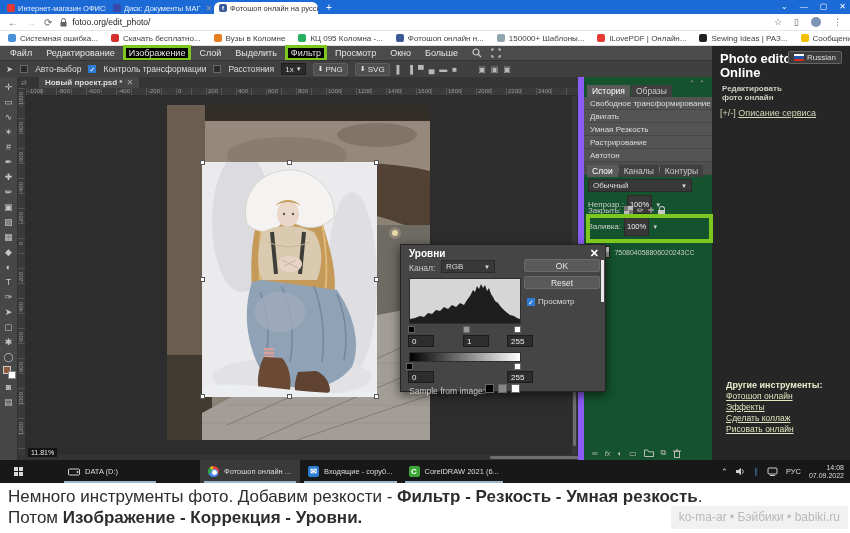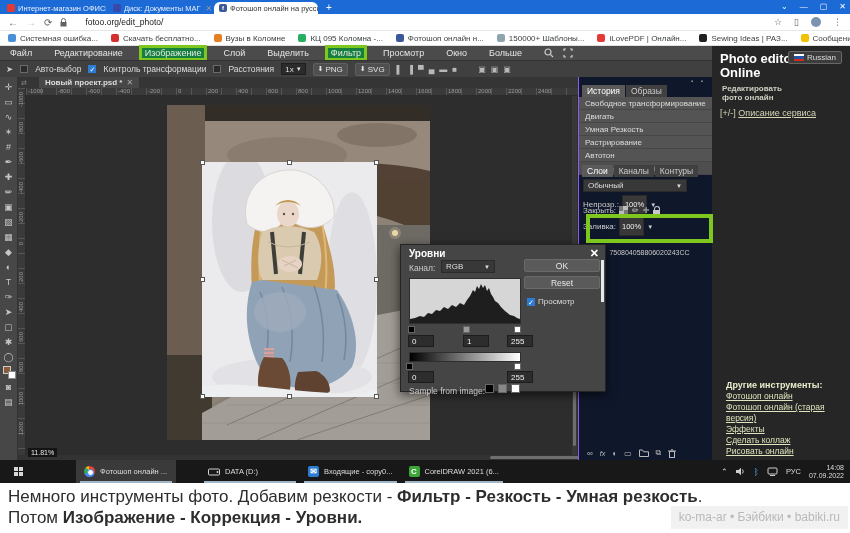--- a/index.html
+++ b/index.html
@@ -13,31 +13,31 @@
   .btab{height:12px;margin-left:2px;display:flex;align-items:center;gap:3px;padding:0 5px;
     border-radius:6px 6px 0 0;font-size:7.5px;color:#e8eefb;max-width:104px;white-space:nowrap;overflow:hidden}
   .btab.active{background:#fff;color:#333}
   .fav{width:8px;height:8px;border-radius:2px;flex:0 0 auto;color:#fff;font-size:6px;line-height:8px;text-align:center;font-weight:bold}
   .tabx{color:#999;font-size:8px;margin-left:2px}
   .newtab{color:#fff;font-size:10px;margin-left:8px;line-height:12px}
   .winctl{position:absolute;right:4px;top:0;height:13px;display:flex;gap:12px;color:#fff;font-size:8px;align-items:center}
   .addressbar{left:0;top:14px;width:850px;height:17px;background:#fff;display:flex;align-items:center;gap:8px;padding:0 8px;border-bottom:1px solid #e7e7e7}
   .navic{color:#5f6368;font-size:10px}
   .navic.dim{color:#c3c6ca}
-  .urlbox{display:flex;align-items:center;gap:18px;background:#fff;height:13px;flex:0 1 auto;font-size:8.5px;color:#202124}
+  .urlbox{display:flex;align-items:center;gap:5px;background:#fff;height:13px;flex:0 1 auto;font-size:8.5px;color:#202124}
   .baricons{margin-left:auto;display:flex;gap:12px;color:#5f6368;font-size:9px;align-items:center}
   .avatar{width:10px;height:10px;border-radius:50%;background:#7d93b2}
   .bookmarks{left:0;top:31px;width:850px;height:15px;background:#fff;display:flex;align-items:center;gap:13px;padding:0 8px;border-bottom:1px solid #e0e0e0;overflow:hidden}
   .bm{display:flex;align-items:center;gap:4px;font-size:8px;color:#3c4043;white-space:nowrap}
   .bm .fav{border-radius:2px}
 
   
-  .menubar{left:0;top:46px;width:712px;height:14px;background:#4b4b4b;display:flex;align-items:center;gap:10px;padding:0 4px}
+  .menubar{left:0;top:46px;width:712px;height:14px;background:#4b4b4b;display:flex;align-items:center;gap:2px;padding:0 4px}
   .mitem{color:#e6e6e6;font-size:9px;padding:1px 6px;white-space:nowrap}
-  .mitem.hl{border:3px solid #7dc71f;padding:0 3px;background:#15803d}
+  .mitem.hl{border:3px solid #7dc71f;padding:0 3px;background:#000000}
   .mbicons{display:flex;gap:9px;margin-left:6px;color:#cfcfcf}
   .optionsbar{left:0;top:60px;width:712px;height:17px;background:#404040;border-top:1px solid #343434;
     display:flex;align-items:center;gap:7px;padding:0 6px;color:#ddd;font-size:8.5px;white-space:nowrap}
   .cb{width:8px;height:8px;background:#2b2b2b;border:1px solid #6a6a6a;flex:0 0 auto}
   .cb.on{background:#2d7cd4;border-color:#2d7cd4;color:#fff;font-size:7px;line-height:8px;text-align:center}
   .obox{background:#2b2b2b;border:1px solid #1f1f1f;height:12px;padding:0 3px;display:flex;align-items:center;gap:2px;font-size:8px}
   .obtn{background:#4f4f4f;border:1px solid #5f5f5f;border-radius:2px;height:13px;padding:0 4px;display:flex;align-items:center;gap:2px;font-size:8px;color:#e2e2e2}
   .oicons{display:flex;gap:5px;color:#b8b8b8;font-size:8px}
   .docbar{left:18px;top:77px;width:560px;height:11px;background:#353535;display:flex;align-items:center}
   .doctab{background:#474747;height:11px;display:flex;align-items:center;gap:4px;padding:0 6px;margin-left:12px;font-size:8px;color:#ddd;font-weight:bold}
@@ -62,21 +62,21 @@
   .canvas{left:26px;top:96px;width:552px;height:359px;background:#2d2d2d;overflow:hidden}
   .hscroll{left:18px;top:455px;width:560px;height:5px;background:#333}
   .hthumb{position:absolute;left:472px;top:1px;width:145px;height:3px;background:#6e6e6e;border-radius:2px}
   .vscroll{position:absolute;right:1px;top:0;width:5px;height:359px;background:#383838}
   .vthumb{position:absolute;left:1px;top:180px;width:3px;height:170px;background:#6e6e6e;border-radius:2px}
   .zoombox{left:28px;top:448px;background:#141414;color:#e8e8e8;font-size:7px;padding:1px 3px;z-index:5}
 
   .handle{position:absolute;width:5px;height:5px;background:#fff;border:1px solid #555;z-index:12}
 
   
-  .panels{left:578px;top:77px;width:134px;height:383px;background:#0f172a;border-left:1px solid #8b5cf6}
+  .panels{left:578px;top:77px;width:134px;height:383px;background:#14532d;border-left:6px solid #8b5cf6}
   .pdots{position:absolute;top:1px;right:6px;color:#999;font-size:6px;letter-spacing:3px}
   .ptabs{position:absolute;left:0;width:134px;height:12px;display:flex;align-items:flex-end;gap:1px;padding-left:3px;font-size:8.5px;color:#ccc}
   .ptab{padding:1px 5px;background:#404040}
   .ptab.on{background:#5a5a5a;color:#fff}
   .hrow{position:absolute;left:0;width:134px;height:13px;background:#545454;border-bottom:1px solid #464646;
     font-size:8px;color:#ddd;line-height:13px;padding-left:6px;white-space:nowrap;overflow:hidden}
   .hrow.dim{color:#8d8d8d;background:#4e4e4e}
   .selbox{position:absolute;background:#383838;border:1px solid #2a2a2a;height:13px;display:flex;align-items:center;
     font-size:8px;color:#ddd;padding:0 4px;justify-content:space-between}
   .prow{position:absolute;font-size:8px;color:#ccc;display:flex;align-items:center;gap:3px;white-space:nowrap}
@@ -506,21 +506,20 @@
       <span>Russian</span>
     </div>
     <div class="sbsub">Редактировать фото онлайн</div>
     <div class="sbdesc">
       <span>[+/-]</span>
       <a href="#">Описание сервиса</a>
     </div>
     <div class="sbtools">
       <div class="tt">Другие инструменты:</div>
       <a href="#">Фотошоп онлайн</a>
-      <a href="#">Фотошоп онлайн (старая версия)</a>
       <a href="#">Эффекты</a>
       <a href="#">Сделать коллаж</a>
       <a href="#">Рисовать онлайн</a>
     </div>
   </div>
 
   <div class="abs dialog">
     <div class="dtitle">Уровни</div>
     <div class="dclose">✕</div>
     <div class="dscroll"></div>
@@ -566,31 +565,31 @@
 
   <div class="abs taskbar">
     <div class="startbtn">
         <span class="winlogo">
           <i></i>
           <i></i>
           <i></i>
           <i></i>
         </span>
       </div>
-    <div class="tbtn active" style="margin-left:40px">
-      <span class="chromeico"></span>
-      <span>Фотошоп онлайн ...</span>
-        <span class="ul"></span>
-    </div>
     <div class="tbtn" style="margin-left:24px">
       <svg width="12" height="9" viewBox="0 0 12 9">
           <rect x="0.5" y="2" width="11" height="6" rx="1" fill="none" stroke="#cfcfcf" stroke-width="1"></rect>
           <circle cx="9.5" cy="5" r="1" fill="#cfcfcf"></circle>
         </svg>
       <span>DATA (D:)</span>
+        <span class="ul"></span>
+    </div>
+    <div class="tbtn active" style="margin-left:40px">
+      <span class="chromeico"></span>
+      <span>Фотошоп онлайн ...</span>
         <span class="ul"></span>
     </div>
     <div class="tbtn">
       <span class="tico" style="background:#2b7cd3">✉</span>
       <span>Входящие - copy0...</span>
         <span class="ul"></span>
     </div>
     <div class="tbtn">
       <span class="tico" style="background:#3da639">C</span>
       <span>CorelDRAW 2021 (6...</span>

